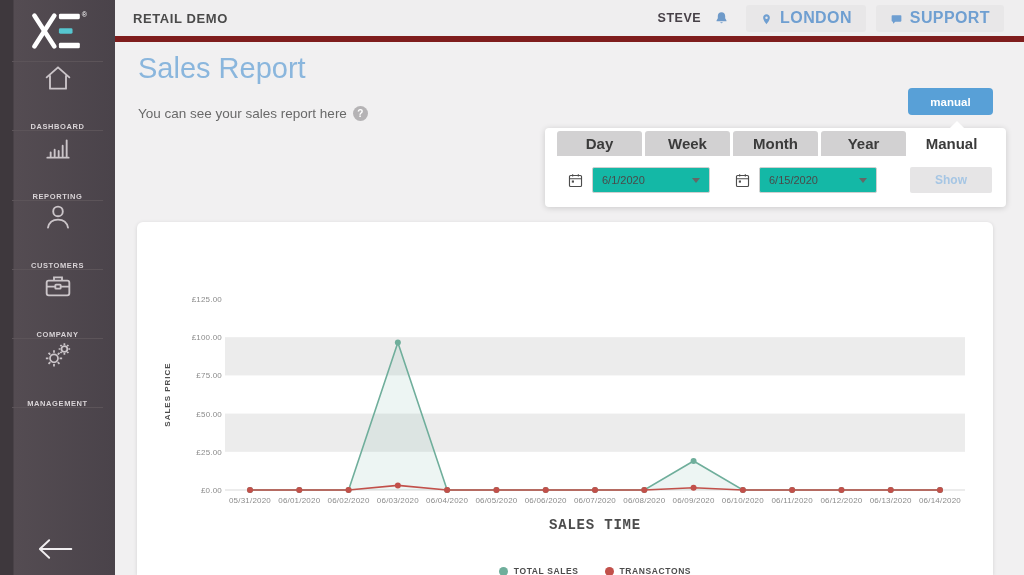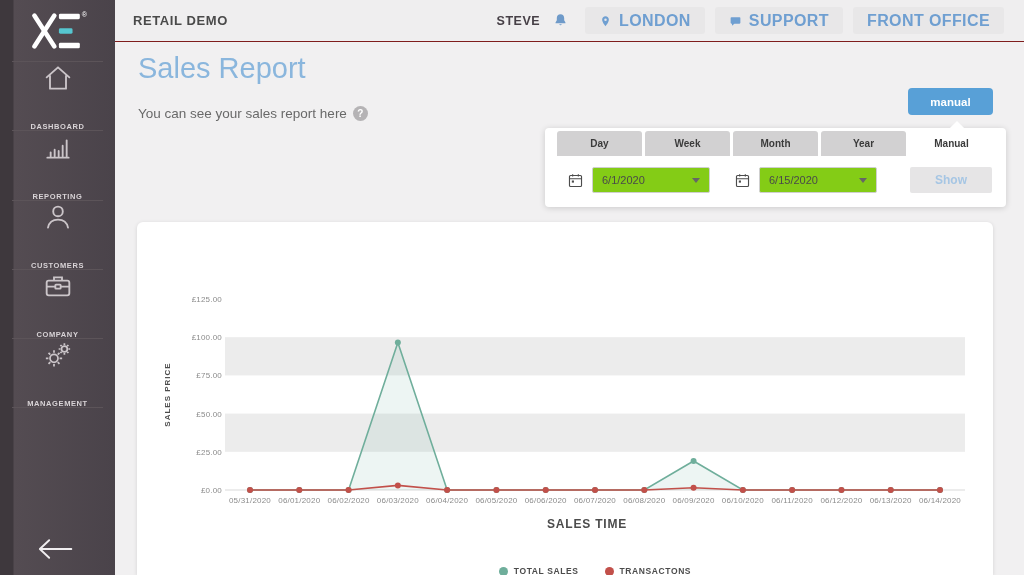--- a/index.html
+++ b/index.html
@@ -13,21 +13,21 @@
   .logo-block::after, .nav-item::after { content:''; position:absolute; bottom:0; left:12px; right:12px; height:1px; background:#5c5459; }
   .nav-item { position:relative; height:69.3px; display:flex; flex-direction:column; align-items:center; justify-content:space-between; gap:7px; cursor:pointer; color:#cbc5c9; }
   .nav-item .nav-icon { width:36px; height:32px; }
   .nav-item .nav-icon svg { width:100%; height:100%; }
   .nav-label { font-size:7.5px; font-weight:bold; letter-spacing:.6px; color:#d8d3d6; text-align:center; max-width:108px; }
   .back-btn { position:absolute; bottom:12px; left:33px; width:44px; height:28px; color:#f0eef0; cursor:pointer; }
   .back-btn svg { width:100%; height:100%; }
 
   
   .topbar { position:absolute; left:115px; top:0; right:0; height:42px; background:#efeeef;
-    border-bottom:1px solid #7f1d1d; display:flex; align-items:center; justify-content:space-between; padding:0 20px 0 18px; z-index:4; }
+    border-bottom:6px solid #7f1d1d; display:flex; align-items:center; justify-content:space-between; padding:0 20px 0 18px; z-index:4; }
   .app-title { font-size:13px; font-weight:bold; color:#4a4a4a; letter-spacing:.6px; }
   .topbar-right { display:flex; align-items:center; gap:10px; }
   .user-name { font-size:12.5px; font-weight:bold; color:#474047; letter-spacing:.5px; margin-right:2px; }
   .bell { width:17px; height:17px; color:#6f9ac9; cursor:pointer; margin-right:6px; }
   .bell svg { width:100%; height:100%; }
   .top-btn { display:flex; align-items:center; gap:7px; height:27px; padding:0 14px; background:#e8e7e8;
     border:none; border-radius:3px; color:#6f9fd1; font-family:inherit; font-size:16px; font-weight:bold; letter-spacing:.4px; cursor:pointer; }
   .top-btn .btn-icon { width:13px; height:13px; display:inline-block; }
   .top-btn .btn-icon svg { width:100%; height:100%; }
 
@@ -39,40 +39,40 @@
     display:inline-flex; align-items:center; justify-content:center; cursor:pointer; }
 
   
   .manual-btn { position:absolute; left:908px; top:88px; width:85px; height:27px; background:#58a0d7; border:none;
     border-radius:4px; color:#fff; font-family:inherit; font-size:11.5px; font-weight:bold; cursor:pointer; z-index:3; }
   .filter-panel { position:absolute; left:545px; top:128px; width:461px; height:79px; background:#fff; border-radius:4px;
     box-shadow:0 1px 6px rgba(0,0,0,.16); z-index:2; }
   .filter-panel .caret-up { position:absolute; top:-5px; right:44px; width:10px; height:10px; background:#fff; transform:rotate(45deg); }
   .tabs-row { display:flex; gap:3px; padding:3px 12px 0 12px; }
   .tab { flex:1; height:25px; background:#d2d1d2; border:none; border-radius:3px 3px 0 0; font-family:inherit;
-    font-size:10px; font-weight:bold; color:#3b3b3b; cursor:pointer; }
+    font-size:15px; font-weight:bold; color:#3b3b3b; cursor:pointer; }
   .tab.active { background:#fff; }
   .controls-row { display:flex; align-items:center; padding:11px 14px 0 22px; gap:8px; }
   .cal-icon { width:17px; height:17px; color:#4c4c4c; cursor:pointer; flex:none; }
   .cal-icon svg { width:100%; height:100%; }
-  .date-select { width:118px; height:26px; border:1px solid #cfcfcf; border-radius:2px; background:#84cc16; display:flex;
+  .date-select { width:118px; height:26px; border:1px solid #cfcfcf; border-radius:2px; background:#14b8a6; display:flex;
     align-items:center; justify-content:space-between; padding:0 9px; font-size:11px; color:#4a4a4a; cursor:pointer; }
   .date-select .caret-down { width:0; height:0; border-left:4px solid transparent; border-right:4px solid transparent; border-top:5px solid #666; }
   .gap { width:8px; flex:none; }
   .show-btn { margin-left:auto; width:82px; height:26px; background:#e6e5e6; border:none; border-radius:2px;
     font-family:inherit; font-size:12px; font-weight:bold; color:#a6c6e4; cursor:pointer; }
 
   
   .chart-card { position:absolute; left:137px; top:222px; width:856px; height:353px; background:#fff;
     border-radius:6px 6px 0 0; box-shadow:0 1px 4px rgba(0,0,0,.12); }
   .chart-card svg.chart { position:absolute; left:0; top:0; }
   .tick { font-family:"Liberation Sans",sans-serif; font-size:8px; fill:#8b8b8b; letter-spacing:.2px; }
   .axis-title { font-family:"Liberation Sans",sans-serif; font-size:8px; font-weight:bold; fill:#4c4c4c; letter-spacing:1px; }
-  .x-axis-title { position:absolute; left:80px; width:740px; top:295px; text-align:center;
-    font-size:12px; font-weight:bold; color:#4c4c4c; letter-spacing:.8px; }
+  .x-axis-title { position:absolute; left:88px; width:740px; top:295px; text-align:center;
+    font-size:14px; font-weight:bold; color:#4c4c4c; letter-spacing:.8px;font-family:Liberation Mono, monospace; }
   .legend { position:absolute; left:88px; width:740px; top:313px; display:flex; justify-content:center; gap:26px;margin-top:31px; }
   .legend-item { display:flex; align-items:center; gap:6px; font-size:8.5px; font-weight:bold; color:#4c4c4c; letter-spacing:.6px; }
   .legend-dot { width:9px; height:9px; border-radius:50%; flex:none; }
 </style>
 </head>
 <body>
 
 <nav class="sidebar">
   <div class="logo-block">
     <svg viewBox="0 0 66 50" width="60" height="46">
@@ -155,24 +155,20 @@
     <span class="btn-label">LONDON</span>
   </button>
 
   <button class="top-btn">
     <span class="btn-icon"><svg viewBox="0 0 24 24" fill="currentColor">
               <path d="M4.5 4h15A1.5 1.5 0 0 1 21 5.5v9a1.5 1.5 0 0 1-1.5 1.5H10l-4.5 4v-4h-1A1.5 1.5 0 0 1 3 14.5v-9A1.5 1.5 0 0 1 4.5 4z"></path>
             </svg></span>
     <span class="btn-label">SUPPORT</span>
   </button>
 
-  <button class="top-btn">
-
-    <span class="btn-label">FRONT OFFICE</span>
-  </button>
 </span>
   </div>
 </header>
 
 <div class="page-header">
   <div class="page-title">Sales Report</div>
   <div class="page-subtitle">
     <span>You can see your sales report here</span>
     <span class="help-icon">?</span>
   </div>

